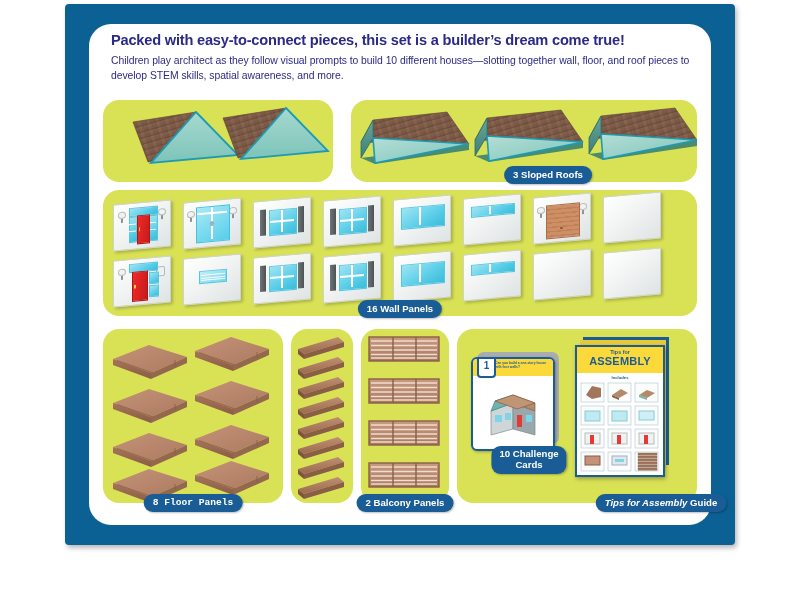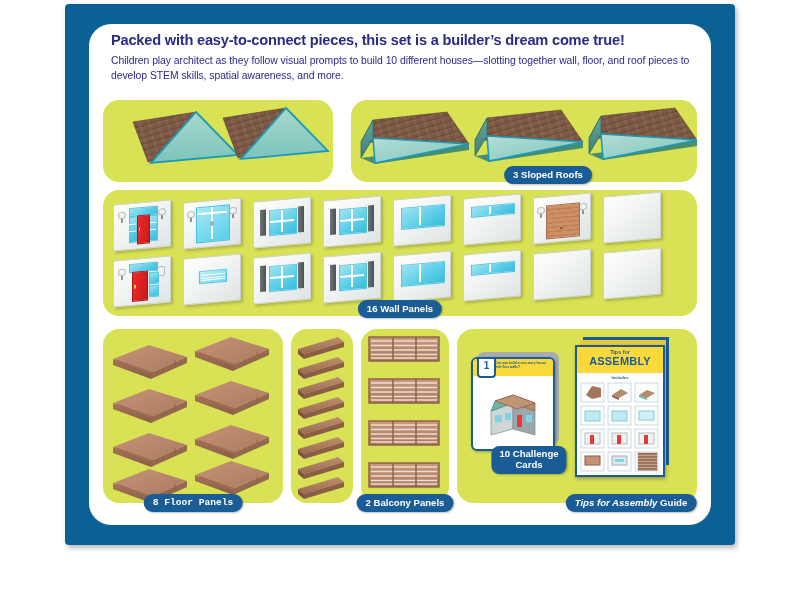--- a/index.html
+++ b/index.html
@@ -41,21 +41,21 @@
   }
   
   .badge{
     position:absolute;background:#1a5d96;color:#fff;
     font-size:9.6px;font-weight:bold;
     padding:3px 9px 3.5px;border-radius:9px;
     white-space:nowrap;line-height:1.15;text-align:center;
     box-shadow:1px 1px 2px rgba(0,0,0,.25);
     transform:translateX(-50%);
   }
-  .badge.two-line{line-height:1.12;padding:3px 8px 4px;border-radius:8px;}
+  .badge.two-line{line-height:1.12;padding:3px 8px 4px;}
   .badge .ital{font-style:italic;}
 
   
   .caption{
     position:absolute;left:0;top:552px;width:800px;text-align:center;
     font-family:"Liberation Sans", sans-serif;
     font-style:italic;font-size:27px;color:#121212;
     letter-spacing:-.3px;
   }
 
@@ -590,18 +590,18 @@
                 </g>
               </g>
             </svg>
           </div>
         </div>
       </div>
       <div class="badge two-line" style="left:440px;top:422px;">
         <span>10 Challenge</span><br>
         <span>Cards</span>
       </div>
-      <div class="badge" style="left:542px;top:470px;text-align:right;"><span class="ital">Tips for Assembly</span><span> Guide</span></div>
+      <div class="badge" style="left:572px;top:470px;text-align:right;"><span class="ital">Tips for Assembly</span><span> Guide</span></div>
 
     </div>
   </div>
 
 </div>
 
 </body></html>

